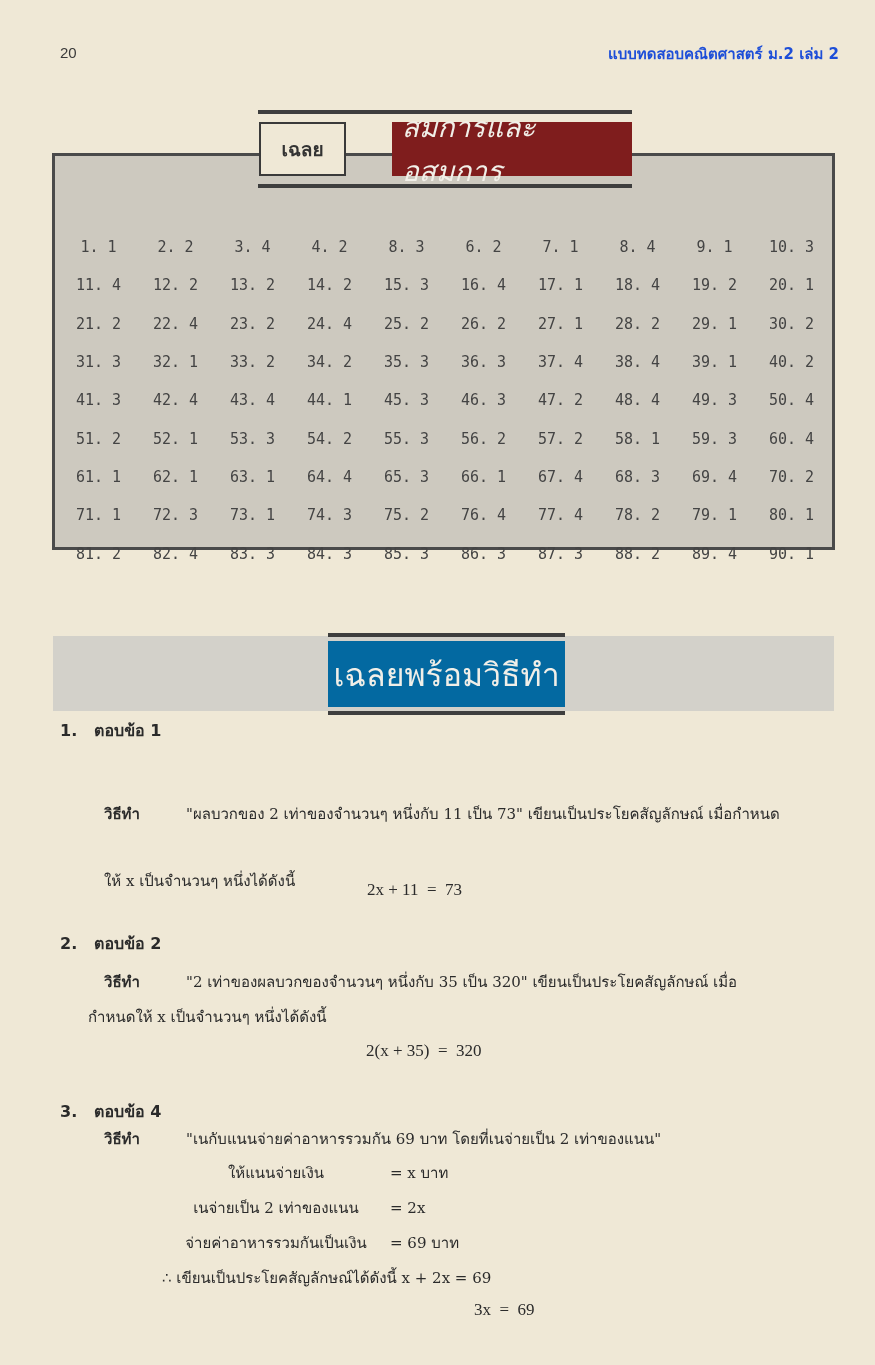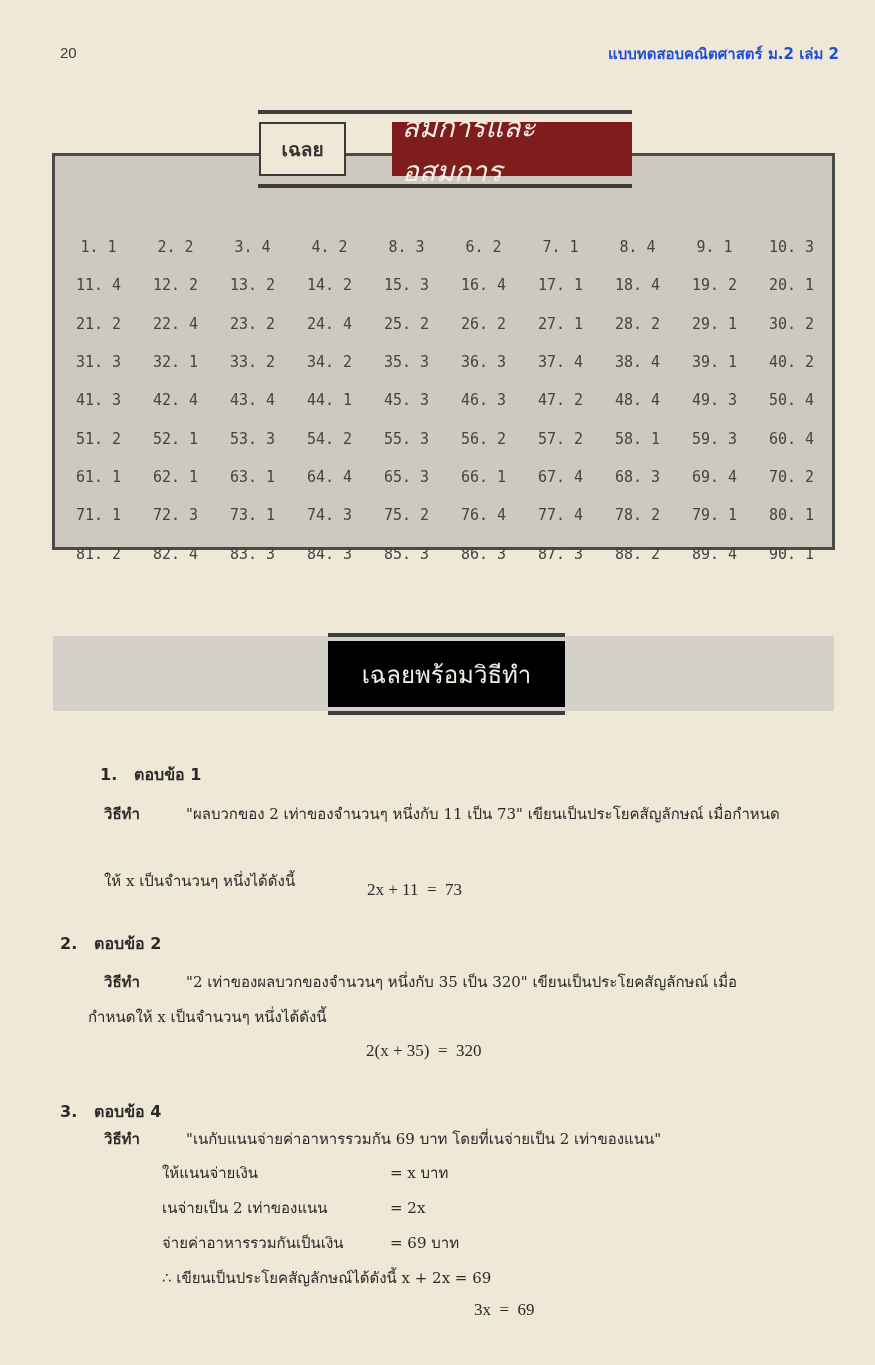--- a/index.html
+++ b/index.html
@@ -58,32 +58,32 @@
   }
   .solutions-title {
     position: absolute; left: 328px; top: 633px; width: 237px; height: 82px;
   }
   .solutions-title .rule-top, .solutions-title .rule-bot {
     position: absolute; left: 0; right: 0; height: 4px; background: #3e3e3e;
   }
   .solutions-title .rule-top { top: 0; }
   .solutions-title .rule-bot { bottom: 0; }
   .solutions-title .dark {
-    position: absolute; left: 0; right: 0; top: 8px; bottom: 8px; background: #000000;
+    position: absolute; left: 0; right: 0; top: 8px; bottom: 8px; background: #0369a1;
     display: flex; align-items: center; justify-content: center;
-    font-family: Liberation Mono, monospace; font-size: 24px; color: #f1efe8;
+    font-family: Liberation Mono, monospace; font-size: 32px; color: #f1efe8;
   }
   
   .sol { position: absolute; left: 60px; font-size: 16px; color: #2a2a2a; }
   .sol-head { font-family: "DejaVu Sans", sans-serif; font-weight: bold; font-size: 16px; }
   .sol-head .num { display: inline-block; width: 34px; }
   .method-label { font-family: "DejaVu Sans", sans-serif; font-weight: bold; display: inline-block; width: 82px; }
   .line { position: absolute; font-family: "DejaVu Serif", serif; font-size: 15px; white-space: nowrap; }
   .eq { position: absolute; font-family: "Liberation Serif", serif; font-size: 17px; white-space: pre; }
-  .row-label { display: inline-block; width: 228px; }
+  .row-label { display: inline-block; width: 228px; text-align: center; }
 </style>
 </head>
 <body>
 
 <div class="page-number">20</div>
 <div class="running-head">แบบทดสอบคณิตศาสตร์ ม.2 เล่ม 2</div>
 
 <div class="key-box"></div>
 <div class="title-banner">
   <div class="rule-top"></div>
@@ -185,21 +185,21 @@
     <div class="answer-cell">90. 1</div>
   </div>
 
 <div class="solutions-band"></div>
 <div class="solutions-title">
   <div class="rule-top"></div>
   <div class="dark">เฉลยพร้อมวิธีทำ</div>
   <div class="rule-bot"></div>
 </div>
 
-<div class="sol" style="top:762px;margin-left:40px;">
+<div class="sol" style="top:718px;">
   <div class="sol-head">
     <span class="num">1.</span><span>ตอบข้อ 1</span>
   </div>
 </div>
 <div class="line" style="left:104px; top:802px;">
   <span class="method-label">วิธีทำ</span><span>"ผลบวกของ 2 เท่าของจำนวนๆ หนึ่งกับ 11 เป็น 73" เขียนเป็นประโยคสัญลักษณ์ เมื่อกำหนด</span>
 </div>
 <div class="line" style="left:104px; top:836px;margin-top:33px;">ให้  x เป็นจำนวนๆ หนึ่งได้ดังนี้</div>
 <div class="eq" style="left:367px; top:880px;">2x + 11  =  73</div>
 

